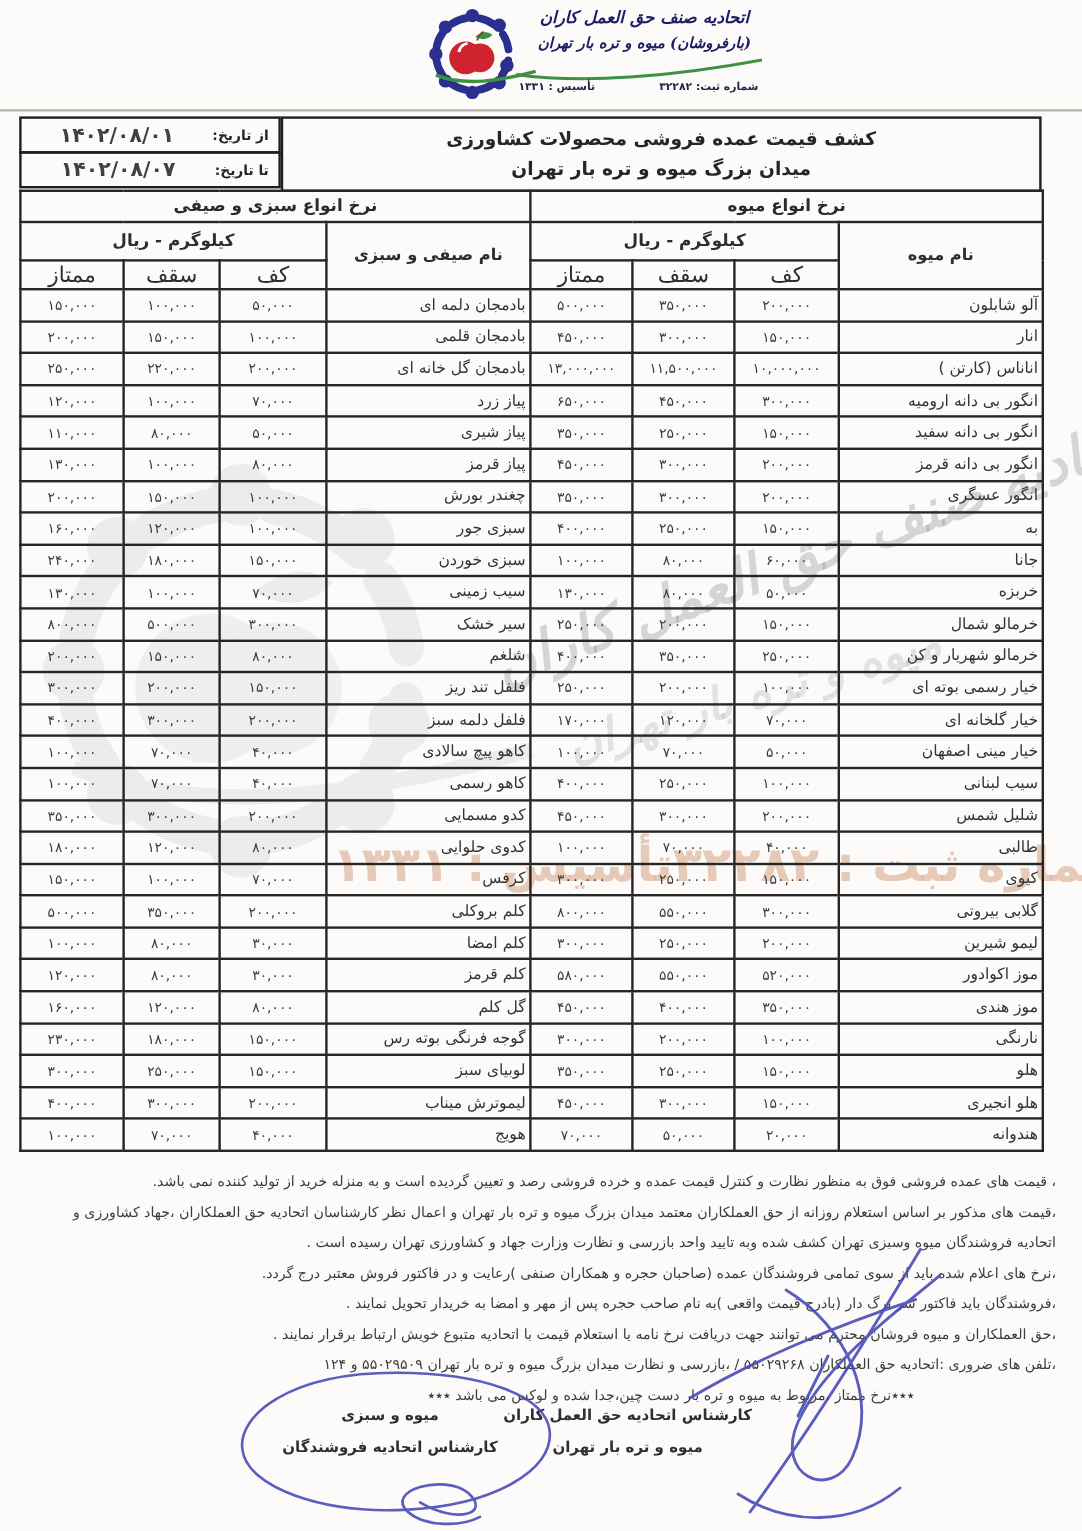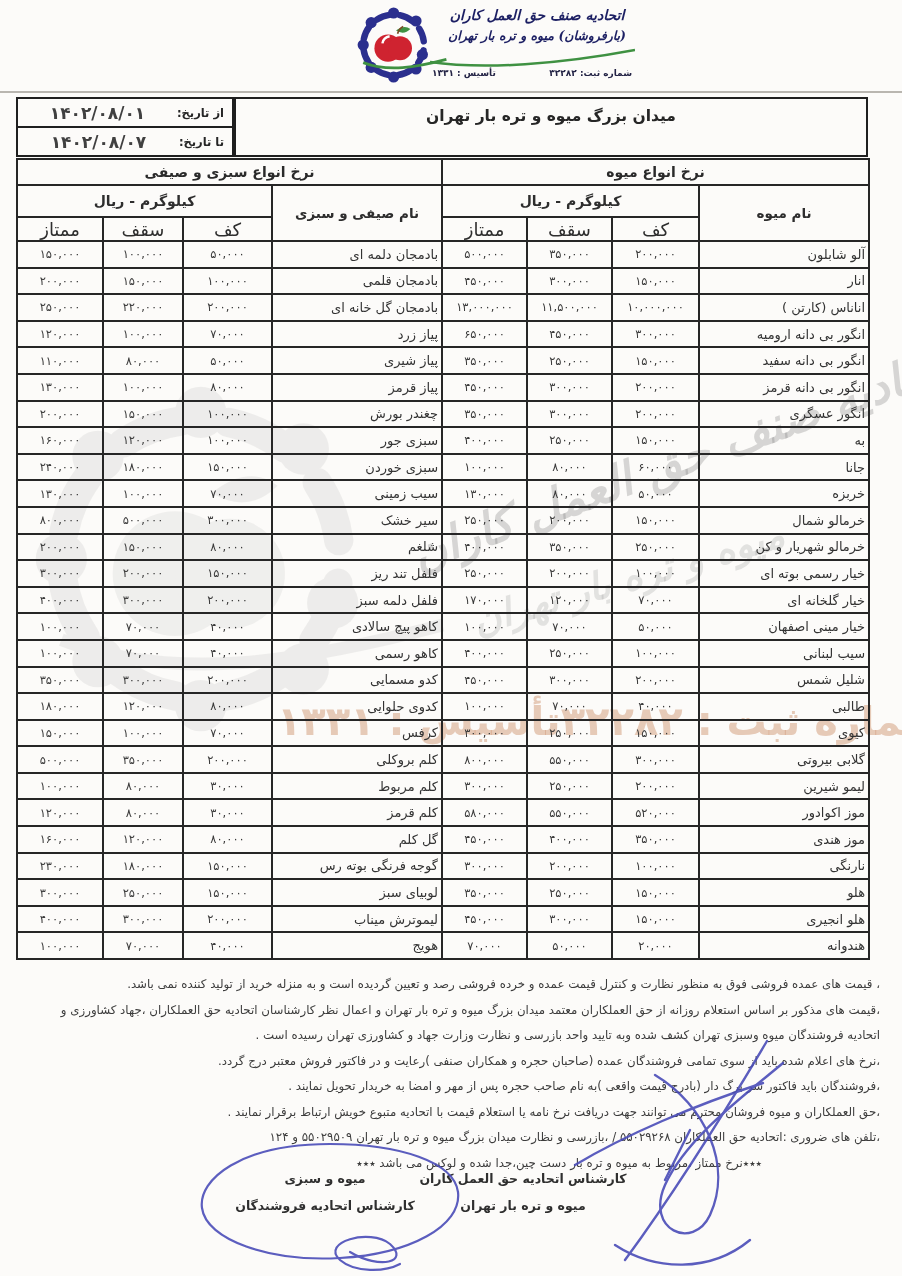--- a/index.html
+++ b/index.html
@@ -126,20 +126,21 @@
     </svg>
     <div class="logo-reg">
       <span>شماره ثبت:  ۳۲۲۸۲</span>
       <span>تأسیس : ۱۳۳۱</span>
     </div>
     <div class="band-rule"></div>
   </div>
 
   <div class="top-table">
     <div class="title-box">
+      <div class="title-line">کشف قیمت عمده فروشی محصولات کشاورزی</div>
       <div class="title-line">میدان بزرگ میوه و تره بار تهران</div>
     </div>
     <div class="date-box">
       <div class="date-row">
         <span class="date-label">از تاریخ:</span>
         <span class="date-value">۱۴۰۲/۰۸/۰۱</span>
       </div>
       <div class="date-row">
         <span class="date-label">تا تاریخ:</span>
         <span class="date-value">۱۴۰۲/۰۸/۰۷</span>
@@ -398,21 +399,21 @@
           <td class="num">۲۰۰,۰۰۰</td>
           <td class="num">۳۵۰,۰۰۰</td>
           <td class="num">۵۰۰,۰۰۰</td>
         </tr>
 
         <tr>
           <td class="name">لیمو شیرین</td>
           <td class="num">۲۰۰,۰۰۰</td>
           <td class="num">۲۵۰,۰۰۰</td>
           <td class="num">۳۰۰,۰۰۰</td>
-          <td class="name">کلم مربوط</td>
+          <td class="name">کلم امضا</td>
           <td class="num">۳۰,۰۰۰</td>
           <td class="num">۸۰,۰۰۰</td>
           <td class="num">۱۰۰,۰۰۰</td>
         </tr>
 
         <tr>
           <td class="name">موز اکوادور</td>
           <td class="num">۵۲۰,۰۰۰</td>
           <td class="num">۵۵۰,۰۰۰</td>
           <td class="num">۵۸۰,۰۰۰</td>

